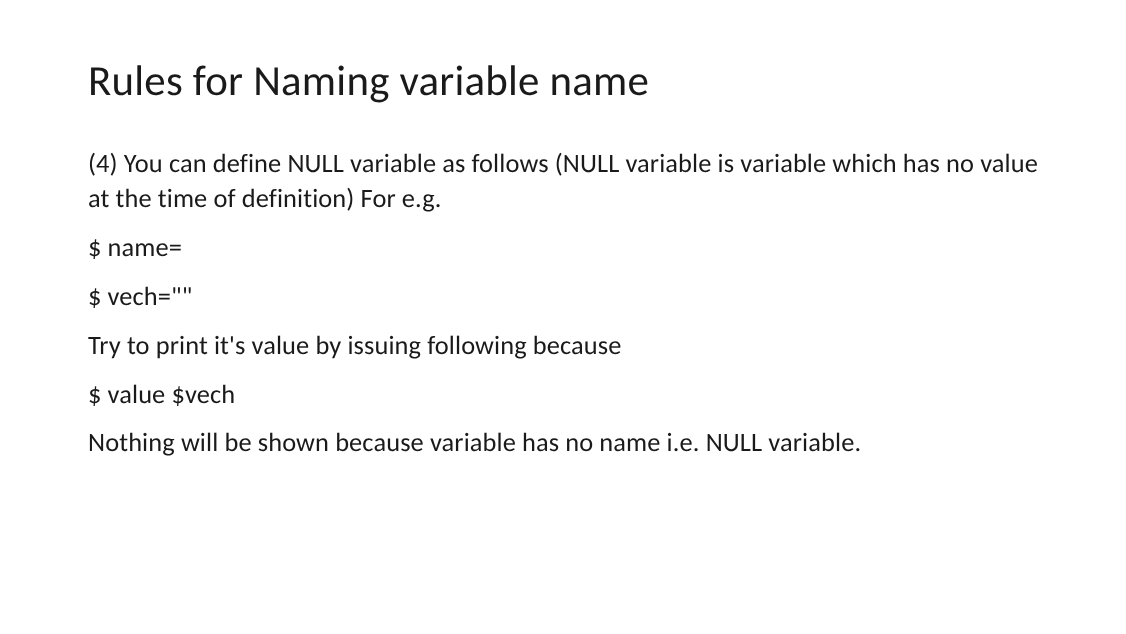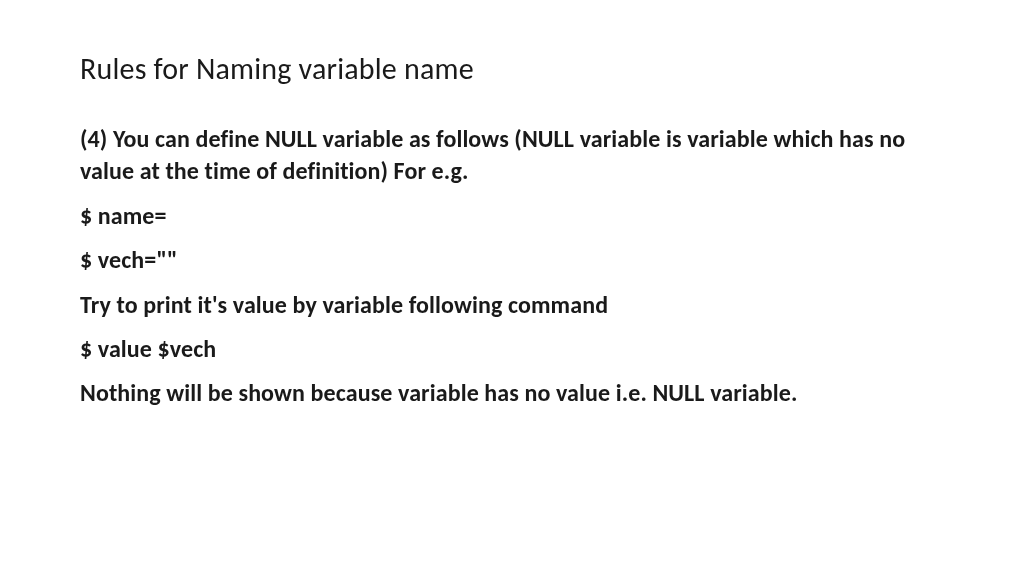--- a/index.html
+++ b/index.html
@@ -1,44 +1,43 @@
 <!DOCTYPE html>
 <html><head>
   <meta charset="utf-8">
   <style>
     * {
       margin: 0;
       padding: 0;
       box-sizing: border-box;
-      font-weight: bold;
     }
     body {
       width: 1024px;
       height: 576px;
       background: #ffffff;
       font-family: Calibri, Arial, sans-serif;
       color: #1a1a1a;
       padding: 50px 70px 50px 80px;
     }
     .title {
-      font-size: 30px;
+      font-size: 39px;
       font-weight: 400;
       margin-bottom: 36px;
       letter-spacing: 0.2px;
     }
     .body-text {
       font-size: 24px;
       line-height: 1.35;
       margin-bottom: 12px;
       letter-spacing: 0.1px;
     }
   </style>
 </head>
 <body>
 
 <h1 class="title">Rules for Naming variable name</h1>
 
 <p class="body-text">(4) You can define NULL variable as follows (NULL variable is variable which has no value at the time of definition) For e.g.</p>
 <p class="body-text">$ name=</p>
 <p class="body-text">$ vech=""</p>
-<p class="body-text">Try to print it's value by variable following command</p>
+<p class="body-text">Try to print it's value by issuing following because</p>
 <p class="body-text">$ value $vech</p>
-<p class="body-text">Nothing will be shown because variable has no value i.e. NULL variable.</p>
+<p class="body-text">Nothing will be shown because variable has no name i.e. NULL variable.</p>
 
 </body></html>

